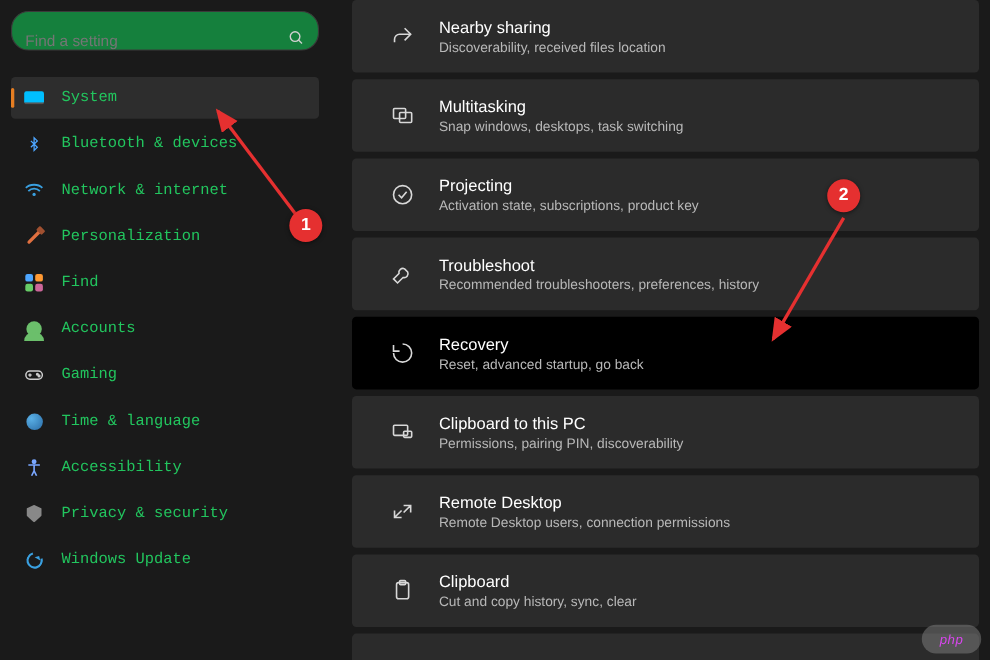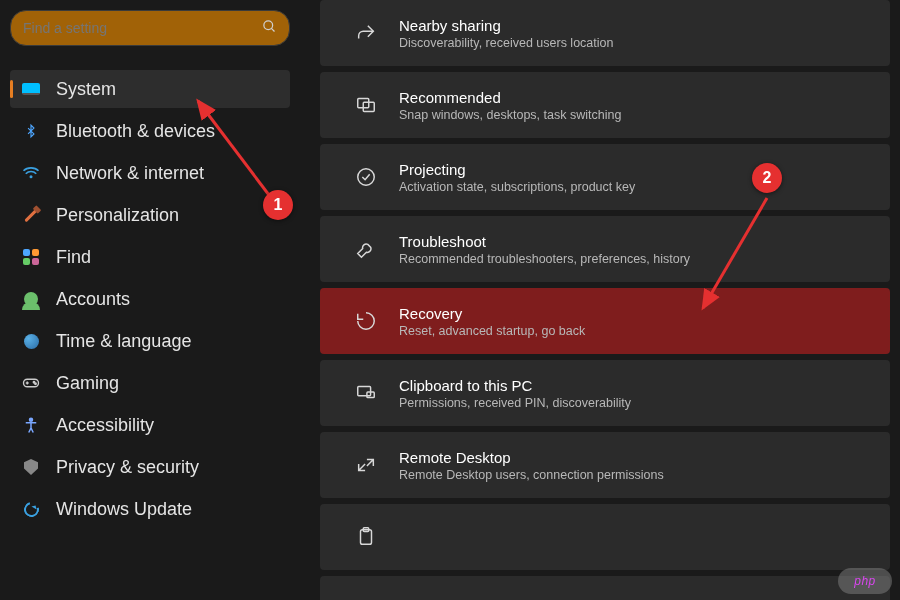--- a/index.html
+++ b/index.html
@@ -14,25 +14,25 @@
   }
   .sidebar {
     width: 300px;
     padding: 10px 10px 0 10px;
     display: flex;
     flex-direction: column;
     gap: 4px;
   }
   .search-box {
     height: 36px;
-    background: #a16207;
+    background: #15803d;
     border: 1px solid #3a3a3a;
     border-radius: 16px;
     display: flex;
-    align-items: center;
+    align-items: flex-end;
     padding: 0 12px;
     margin-bottom: 20px;
   }
   .search-box input {
     flex: 1;
     background: transparent;
     border: none;
     outline: none;
     color: #d0d0d0;
     font-size: 14px;
@@ -61,22 +61,23 @@
     width: 3px;
     background: #e67e22;
     border-radius: 2px;
   }
   .nav-icon {
     width: 18px; height: 18px;
     display: flex; align-items: center; justify-content: center;
     flex-shrink: 0;
   }
   .nav-label {
-    font-size: 18px;
-    color: #e5e5e5;
+    font-size: 14px;
+    color: #22c55e;
+    font-family: Liberation Mono, monospace;
   }
   
   .ic-system { width:18px; height:12px; background:#00bfff; border-radius:2px; border-bottom:2px solid #555;}
   .ic-bt { color:#4da6ff; font-size:15px;}
   .ic-wifi svg { width:18px; height:14px;}
   .ic-brush { width:16px;height:3px;background:#e07040;transform:rotate(-45deg);border-radius:2px;position:relative;}
   .ic-brush::after{content:"";position:absolute;right:-3px;top:-2px;width:5px;height:7px;background:#a05030;border-radius:1px;}
   .ic-apps { width:16px;height:16px;display:grid;grid-template-columns:1fr 1fr;grid-template-rows:1fr 1fr;gap:2px;}
   .ic-apps span:nth-child(1){background:#4da6ff;} .ic-apps span:nth-child(2){background:#ff9933;}
   .ic-apps span:nth-child(3){background:#66cc66;} .ic-apps span:nth-child(4){background:#cc6699;}
@@ -98,21 +99,21 @@
     background: #2b2b2b;
     border-radius: 4px;
     margin: 0 10px 6px 20px;
     padding: 12px 35px;
     display: flex;
     align-items: center;
     gap: 22px;
     cursor: pointer;
     min-height: 66px;
   }
-  .card.highlight { background: #7f1d1d; }
+  .card.highlight { background: #000000; }
   .card .card-icon {
     width: 22px; height: 22px;
     color: #d8d8d8;
     flex-shrink: 0;
     display:flex;align-items:center;justify-content:center;
   }
   .card .texts { display:flex; flex-direction:column; gap:2px;}
   .card .title { font-size:15px; color:#ffffff;}
   .card .sub { font-size:12.5px; color:#b8b8b8;}
 
@@ -192,39 +193,39 @@
       </span>
     <span class="nav-label">Find</span>
   </div>
   <div class="nav-item">
     <span class="nav-icon">
         <span class="ic-account"></span>
       </span>
     <span class="nav-label">Accounts</span>
   </div>
   <div class="nav-item">
-    <span class="nav-icon">
-        <span class="ic-time"></span>
-      </span>
-    <span class="nav-label">Time &amp; language</span>
-  </div>
-  <div class="nav-item">
     <span class="nav-icon ic-game">
       <svg width="18" height="14" viewBox="0 0 24 16" fill="none" stroke="#ccc" stroke-width="1.8">
           <rect x="2" y="3" width="20" height="10" rx="5"></rect>
           <line x1="7" y1="6" x2="7" y2="10"></line>
           <line x1="5" y1="8" x2="9" y2="8"></line>
           <circle cx="16" cy="7" r="1" fill="#ccc"></circle>
           <circle cx="18" cy="9" r="1" fill="#ccc"></circle>
         </svg>
     </span>
     <span class="nav-label">Gaming</span>
   </div>
   <div class="nav-item">
     <span class="nav-icon">
+        <span class="ic-time"></span>
+      </span>
+    <span class="nav-label">Time &amp; language</span>
+  </div>
+  <div class="nav-item">
+    <span class="nav-icon">
       <svg width="18" height="18" viewBox="0 0 24 24" fill="none" stroke="#7aa7ff" stroke-width="2">
           <circle cx="12" cy="5" r="2" fill="#7aa7ff"></circle>
           <path d="M5 9h14M12 9v7M9 22l3-6 3 6"></path>
         </svg>
     </span>
     <span class="nav-label">Accessibility</span>
   </div>
   <div class="nav-item">
     <span class="nav-icon">
         <span class="ic-shield"></span>
@@ -243,33 +244,33 @@
 
   <div class="card">
     <span class="card-icon">
       <svg width="22" height="22" viewBox="0 0 24 24" fill="none" stroke="currentColor" stroke-width="1.6">
           <path d="M14 4l6 6-6 6"></path>
           <path d="M20 10H9a5 5 0 00-5 5v3"></path>
         </svg>
     </span>
     <div class="texts">
       <span class="title">Nearby sharing</span>
-      <span class="sub">Discoverability, received users location</span>
+      <span class="sub">Discoverability, received files location</span>
     </div>
   </div>
 
   <div class="card">
     <span class="card-icon">
       <svg width="22" height="22" viewBox="0 0 24 24" fill="none" stroke="currentColor" stroke-width="1.6">
           <rect x="3" y="5" width="12" height="10" rx="1"></rect>
           <rect x="9" y="9" width="12" height="10" rx="1"></rect>
         </svg>
     </span>
     <div class="texts">
-      <span class="title">Recommended</span>
+      <span class="title">Multitasking</span>
       <span class="sub">Snap windows, desktops, task switching</span>
     </div>
   </div>
 
   <div class="card">
     <span class="card-icon">
       <svg width="22" height="22" viewBox="0 0 24 24" fill="none" stroke="currentColor" stroke-width="1.6">
           <circle cx="12" cy="12" r="9"></circle>
           <path d="M8 12l3 3 5-6"></path>
         </svg>
@@ -307,21 +308,21 @@
 
   <div class="card">
     <span class="card-icon">
       <svg width="22" height="22" viewBox="0 0 24 24" fill="none" stroke="currentColor" stroke-width="1.6">
           <rect x="3" y="5" width="14" height="10" rx="1"></rect>
           <rect x="13" y="11" width="8" height="6" rx="1"></rect>
         </svg>
     </span>
     <div class="texts">
       <span class="title">Clipboard to this PC</span>
-      <span class="sub">Permissions, received PIN, discoverability</span>
+      <span class="sub">Permissions, pairing PIN, discoverability</span>
     </div>
   </div>
 
   <div class="card">
     <span class="card-icon">
       <svg width="22" height="22" viewBox="0 0 24 24" fill="none" stroke="currentColor" stroke-width="1.6">
           <path d="M4 18l7-7M4 11v7h7"></path>
           <path d="M20 6l-7 7M20 13V6h-7"></path>
         </svg>
     </span>
@@ -331,20 +332,24 @@
     </div>
   </div>
 
   <div class="card">
     <span class="card-icon">
       <svg width="22" height="22" viewBox="0 0 24 24" fill="none" stroke="currentColor" stroke-width="1.6">
           <rect x="6" y="4" width="12" height="16" rx="2"></rect>
           <rect x="9" y="2" width="6" height="4" rx="1"></rect>
         </svg>
     </span>
+    <div class="texts">
+      <span class="title">Clipboard</span>
+      <span class="sub">Cut and copy history, sync, clear</span>
+    </div>
   </div>
 
   <div class="card">
     <span class="card-icon">
       <svg width="22" height="22" viewBox="0 0 24 24" fill="none" stroke="currentColor" stroke-width="1.6">
           <rect x="4" y="4" width="16" height="12" rx="2"></rect>
           <line x1="4" y1="8" x2="20" y2="8"></line>
           <line x1="10" y1="20" x2="14" y2="20"></line>
           <line x1="12" y1="16" x2="12" y2="20"></line>
         </svg>

